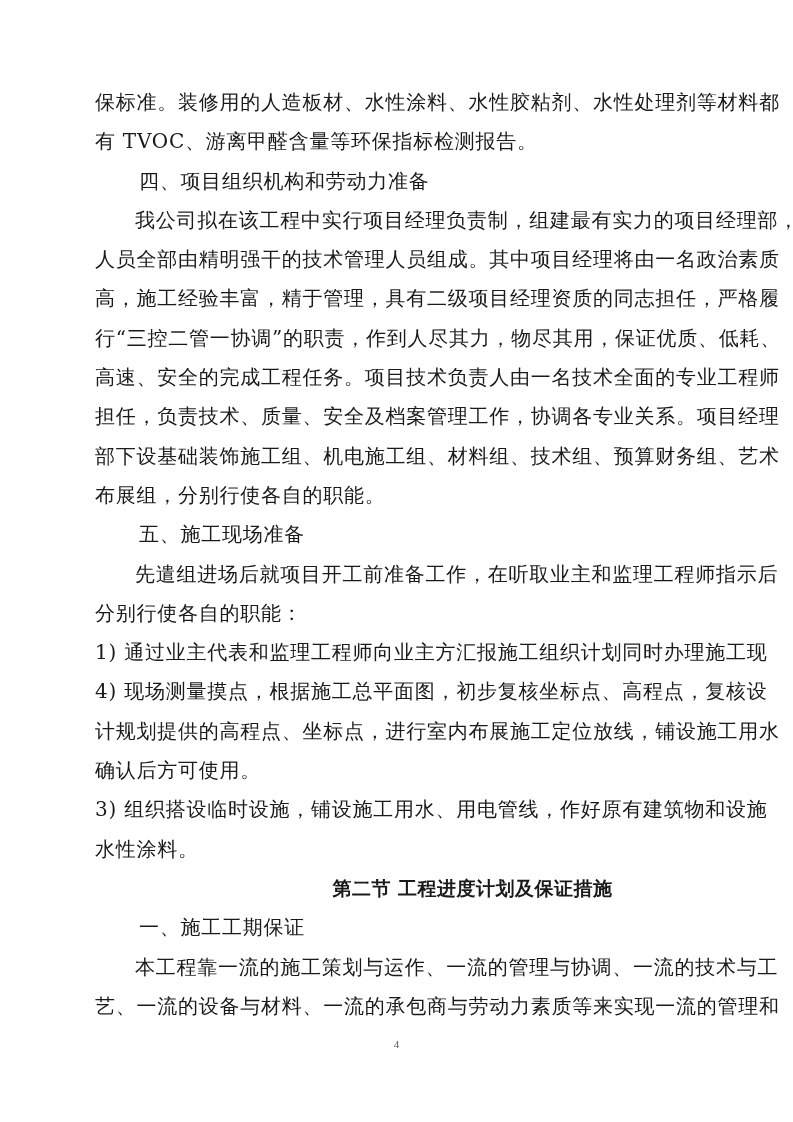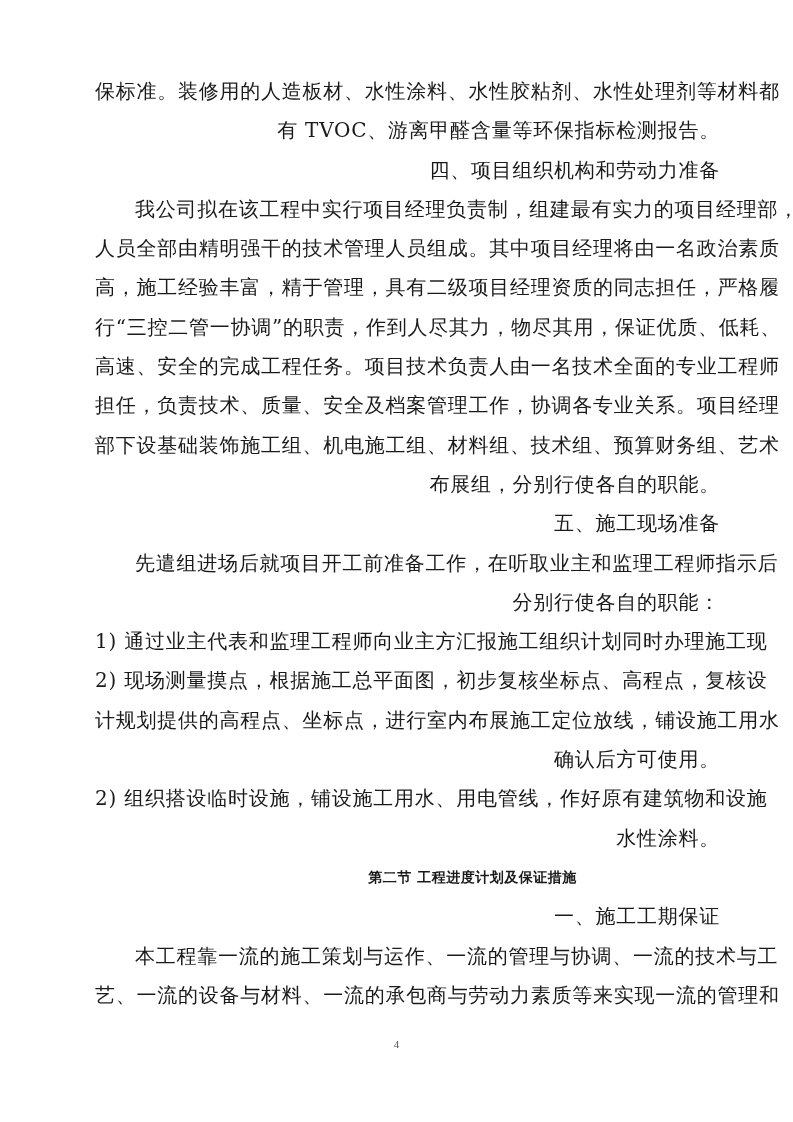--- a/index.html
+++ b/index.html
@@ -11,43 +11,42 @@
     width: 793px;
     height: 1122px;
     position: relative;
     overflow: hidden;
     font-family: "DejaVu Serif", "Liberation Serif", serif;
     color: #1a1a1a;
   }
   .page {
     position: absolute;
     left: 95px;
-    top: 72px;
+    top: 83px;
     width: 625px;
   }
   .line {
     font-size: 20px;
     line-height: 39.3px;
     height: 39.3px;
     white-space: nowrap;
     letter-spacing: 0.75px;
     overflow: visible;
-    text-align: right;
   }
   .justify {
     text-align: justify;
     text-align-last: justify;
   }
   .indent-h { padding-left: 44px; }
   .indent-p { padding-left: 40px; }
   .section-title {
     font-family: "DejaVu Sans", "Liberation Sans", sans-serif;
     font-weight: bold;
     text-align: center;
-    font-size: 14px;
+    font-size: 19px;
     letter-spacing: 0.5px;
     padding-left: 130px;
   }
   .page-number {
     position: absolute;
     top: 1038px;
     left: 0;
     width: 793px;
     text-align: center;
     font-size: 11px;
@@ -67,24 +66,24 @@
   <div class="line justify">高，施工经验丰富，精于管理，具有二级项目经理资质的同志担任，严格履</div>
   <div class="line justify">行“三控二管一协调”的职责，作到人尽其力，物尽其用，保证优质、低耗、</div>
   <div class="line justify">高速、安全的完成工程任务。项目技术负责人由一名技术全面的专业工程师</div>
   <div class="line justify">担任，负责技术、质量、安全及档案管理工作，协调各专业关系。项目经理</div>
   <div class="line justify">部下设基础装饰施工组、机电施工组、材料组、技术组、预算财务组、艺术</div>
   <div class="line">布展组，分别行使各自的职能。</div>
   <div class="line indent-h">五、施工现场准备</div>
   <div class="line justify indent-p">先遣组进场后就项目开工前准备工作，在听取业主和监理工程师指示后</div>
   <div class="line">分别行使各自的职能：</div>
   <div class="line justify">1)  通过业主代表和监理工程师向业主方汇报施工组织计划同时办理施工现</div>
-  <div class="line justify">2)  现场测量摸点，根据施工总平面图，初步复核坐标点、高程点，复核设</div>
+  <div class="line justify">4)  现场测量摸点，根据施工总平面图，初步复核坐标点、高程点，复核设</div>
   <div class="line justify">计规划提供的高程点、坐标点，进行室内布展施工定位放线，铺设施工用水</div>
   <div class="line">确认后方可使用。</div>
-  <div class="line justify">2)  组织搭设临时设施，铺设施工用水、用电管线，作好原有建筑物和设施</div>
+  <div class="line justify">3)  组织搭设临时设施，铺设施工用水、用电管线，作好原有建筑物和设施</div>
   <div class="line">水性涂料。</div>
   <div class="line section-title">第二节  工程进度计划及保证措施</div>
   <div class="line indent-h">一、施工工期保证</div>
   <div class="line justify indent-p">本工程靠一流的施工策划与运作、一流的管理与协调、一流的技术与工</div>
   <div class="line justify">艺、一流的设备与材料、一流的承包商与劳动力素质等来实现一流的管理和</div>
 </div>
 
 <div class="page-number">4</div>
 
 </body></html>

